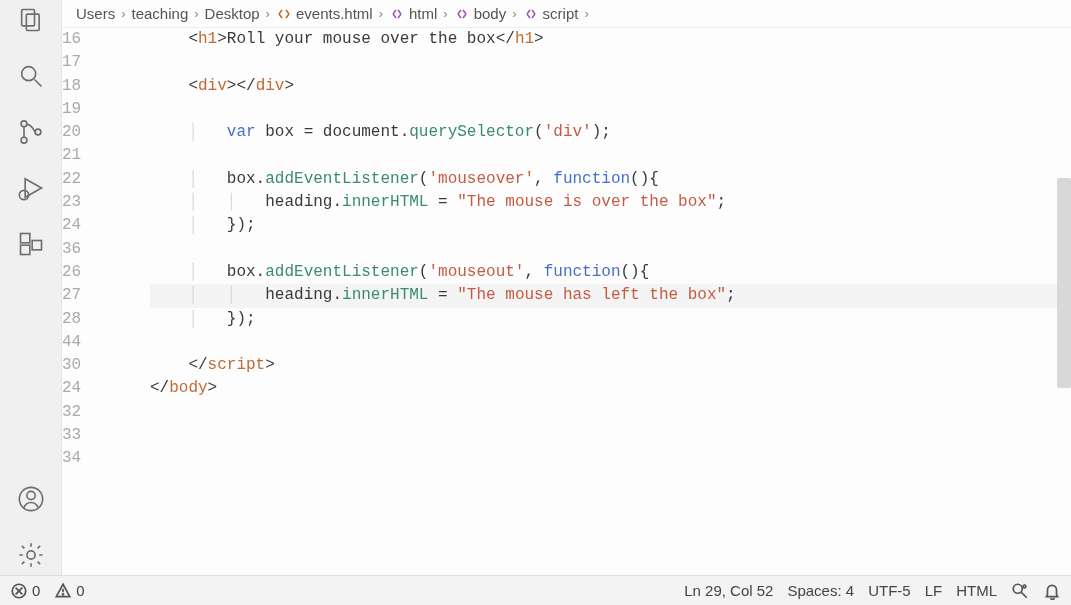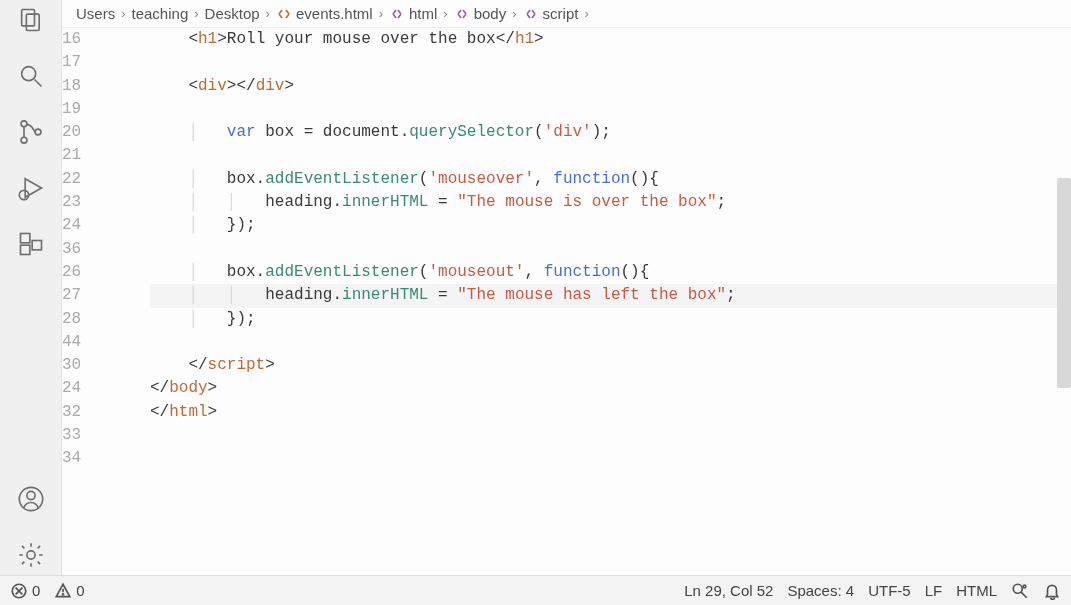--- a/index.html
+++ b/index.html
@@ -254,21 +254,20 @@
         <div class="line"><span class="ind">    </span><span class="ind">│   </span><span class="p">box.</span><span class="fn">addEventListener</span><span class="p">(</span><span class="str">'mouseover'</span><span class="p">, </span><span class="kw">function</span><span class="p">(){</span></div>
         <div class="line"><span class="ind">    </span><span class="ind">│   </span><span class="ind">│   </span><span class="p">heading.</span><span class="fn">innerHTML</span><span class="p"> = </span><span class="str">"The mouse is over the box"</span><span class="p">;</span></div>
         <div class="line"><span class="ind">    </span><span class="ind">│   </span><span class="p">});</span></div>
         <div class="line"></div>
         <div class="line"><span class="ind">    </span><span class="ind">│   </span><span class="p">box.</span><span class="fn">addEventListener</span><span class="p">(</span><span class="str">'mouseout'</span><span class="p">, </span><span class="kw">function</span><span class="p">(){</span></div>
         <div class="line hl"><span class="ind">    </span><span class="ind">│   </span><span class="ind">│   </span><span class="p">heading.</span><span class="fn">innerHTML</span><span class="p"> = </span><span class="str">"The mouse has left the box"</span><span class="p">;</span></div>
         <div class="line"><span class="ind">    </span><span class="ind">│   </span><span class="p">});</span></div>
         <div class="line"></div>
         <div class="line"><span class="ind">    </span><span class="p">&lt;/</span><span class="tag">script</span><span class="p">&gt;</span></div>
         <div class="line"><span class="p">&lt;/</span><span class="tag">body</span><span class="p">&gt;</span></div>
-        <div class="line"><span class="p">&lt;/</span><span class="tag">html</span><span class="p">&gt;</span></div>
       </div>
 
       <div class="scroll-track"></div>
     </div>
   </div>
 </div>
 
 <div class="status-bar">
   <div class="status-left">
     <div class="status-item">

